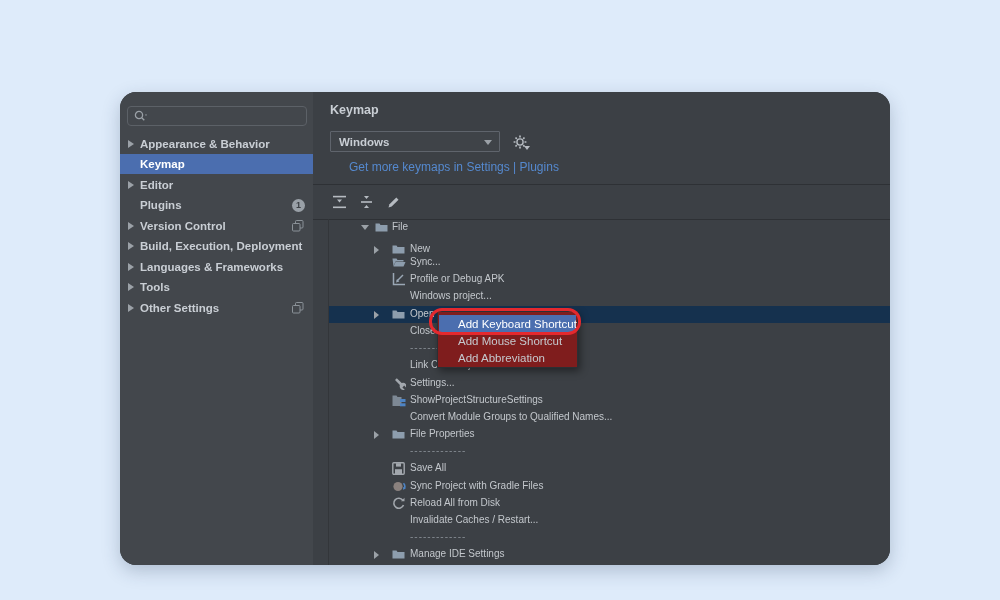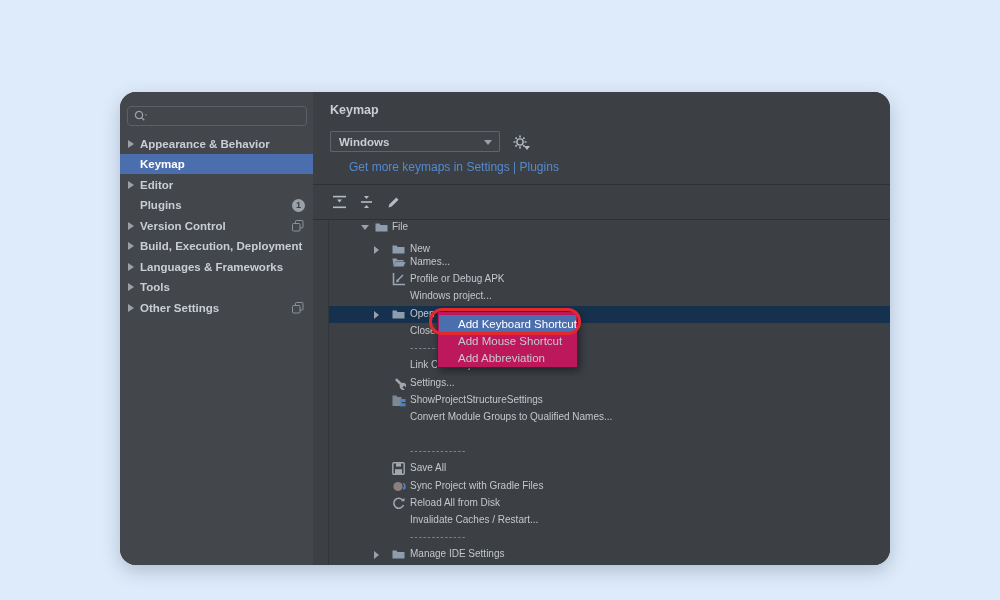--- a/index.html
+++ b/index.html
@@ -59,21 +59,21 @@
   .trow { position:absolute; height:17px; width:562px; font-size:10px; color:#c3c7cc; }
   .trow .tlabel { position:absolute; top:2px; white-space:nowrap; }
   .trow .sep { color:#858b92; letter-spacing:1px; }
   .t-arrow-r { position:absolute; top:5px; width:0; height:0; border-left:5px solid #9ba1a7;
                border-top:4px solid transparent; border-bottom:4px solid transparent; }
   .t-arrow-d { position:absolute; top:6px; width:0; height:0; border-top:5px solid #9ba1a7;
                border-left:4px solid transparent; border-right:4px solid transparent; }
   .t-ic { position:absolute; top:2px; }
 
   
-  #ctx-menu { position:absolute; left:124px; top:219px; width:141px; height:57px; background:#be185d;
+  #ctx-menu { position:absolute; left:124px; top:219px; width:141px; height:57px; background:#7f1d1d;
               border:1px solid #2c2f33; box-shadow:2px 3px 8px rgba(0,0,0,.45); z-index:5; padding-top:3px; }
   .ctx-item { height:17px; margin:0 1px; display:flex; align-items:center; padding-left:19px;
               font-size:11.5px; color:#c5c9ce; white-space:nowrap; }
   .ctx-item.selected { background:#4b6eaf; color:#ffffff; }
   #red-box { position:absolute; left:116px; top:216px; width:152px; height:27px; border:3px solid #e4292e;
              border-radius:13px; z-index:6; pointer-events:none; }
 </style>
 </head>
 <body>
 
@@ -211,21 +211,21 @@
               <path d="M0.5 2.5h4l1 1.5h7v6.5h-12z" fill="#8d9dad"></path>
             </svg>
           <span class="tlabel" style="left:82px">New</span>
         </div>
 
         <div class="trow" style="top:35px">
           <svg class="t-ic" style="left:64px" width="14" height="12" viewBox="0 0 14 12">
               <path d="M0.5 2.5h4l1 1.5h6v1.5h-8l-2 5z" fill="#8d9dad"></path>
               <path d="M3.5 6h10l-2 4.5h-10z" fill="#8d9dad"></path>
             </svg>
-          <span class="tlabel" style="left:82px">Names...</span>
+          <span class="tlabel" style="left:82px">Sync...</span>
         </div>
 
         <div class="trow" style="top:52px">
           <svg class="t-ic" style="left:64px" width="13" height="13" viewBox="0 0 13 13">
               <path d="M1.5 0v11.5H13" fill="none" stroke="#9aa7b5" stroke-width="1.5"></path>
               <path d="M11 2L5 8" stroke="#9aa7b5" stroke-width="1.4"></path>
               <path d="M4 9.5l1-3.4 2.4 2.4z" fill="#9aa7b5"></path>
             </svg>
           <span class="tlabel" style="left:82px">Profile or Debug APK</span>
         </div>
@@ -267,20 +267,27 @@
 
         <div class="trow" style="top:173px">
           <svg class="t-ic" style="left:64px" width="14" height="13" viewBox="0 0 14 13">
               <path d="M0.5 1.5h4l1 1.5h4v9h-9z" fill="#7d8894"></path>
               <rect x="8" y="5" width="5.5" height="3" fill="#4e84c4"></rect>
               <rect x="8" y="9.3" width="5.5" height="3" fill="#4e84c4"></rect>
             </svg>
           <span class="tlabel" style="left:82px">ShowProjectStructureSettings</span>
         </div>
 
+        <div class="trow" style="top:207px">
+          <span class="t-arrow-r" style="left:46px"></span>
+          <svg class="t-ic" style="left:64px" width="13" height="12" viewBox="0 0 13 12">
+              <path d="M0.5 2.5h4l1 1.5h7v6.5h-12z" fill="#8d9dad"></path>
+            </svg>
+          <span class="tlabel" style="left:82px">File Properties</span>
+        </div>
 
         <div class="trow" style="top:224px">
           <span class="tlabel sep" style="left:82px">-------------</span>
         </div>
 
         <div class="trow" style="top:241px">
           <svg class="t-ic" style="left:64px" width="13" height="13" viewBox="0 0 13 13">
               <rect x="0.8" y="0.8" width="11.4" height="11.4" rx="1" fill="none" stroke="#a2a7ad" stroke-width="1.4"></rect>
               <rect x="4" y="1.2" width="5" height="3.4" fill="#a2a7ad"></rect>
               <rect x="3" y="7.2" width="7" height="5" fill="#a2a7ad"></rect>

